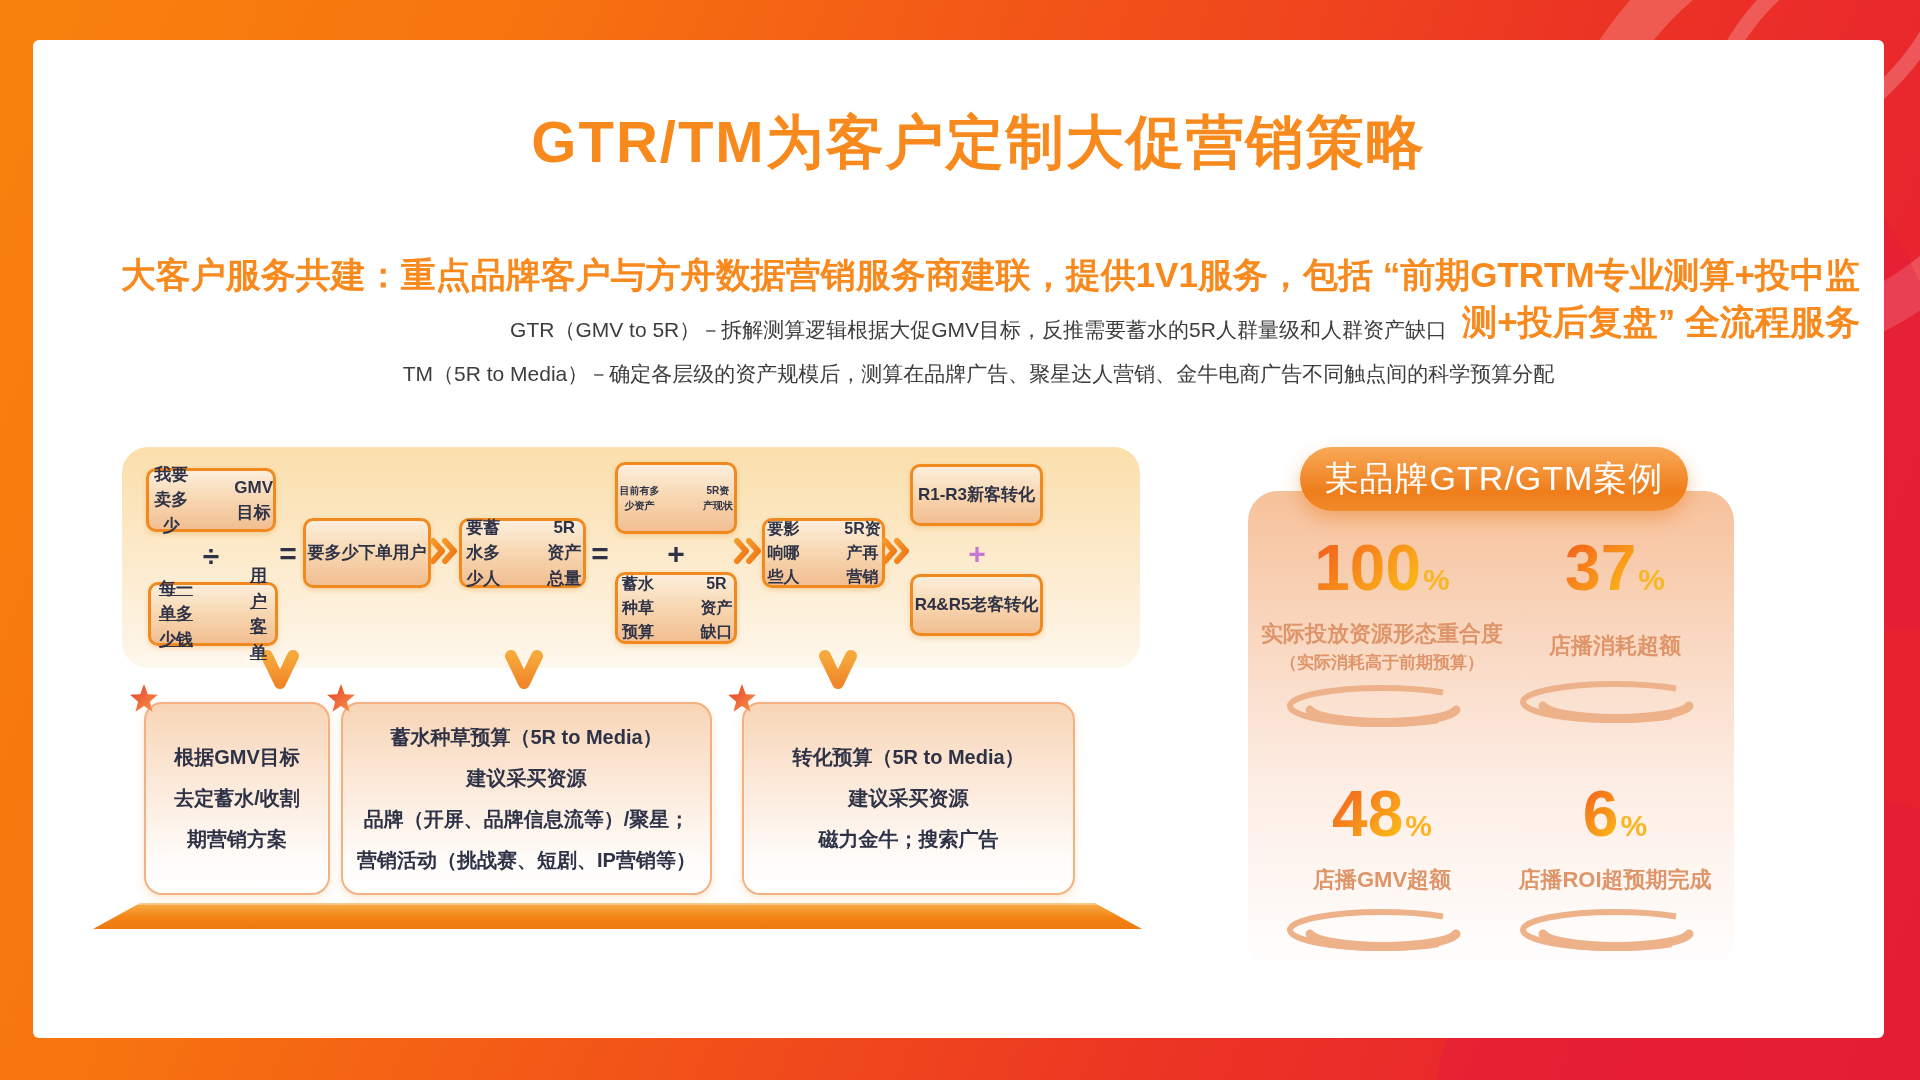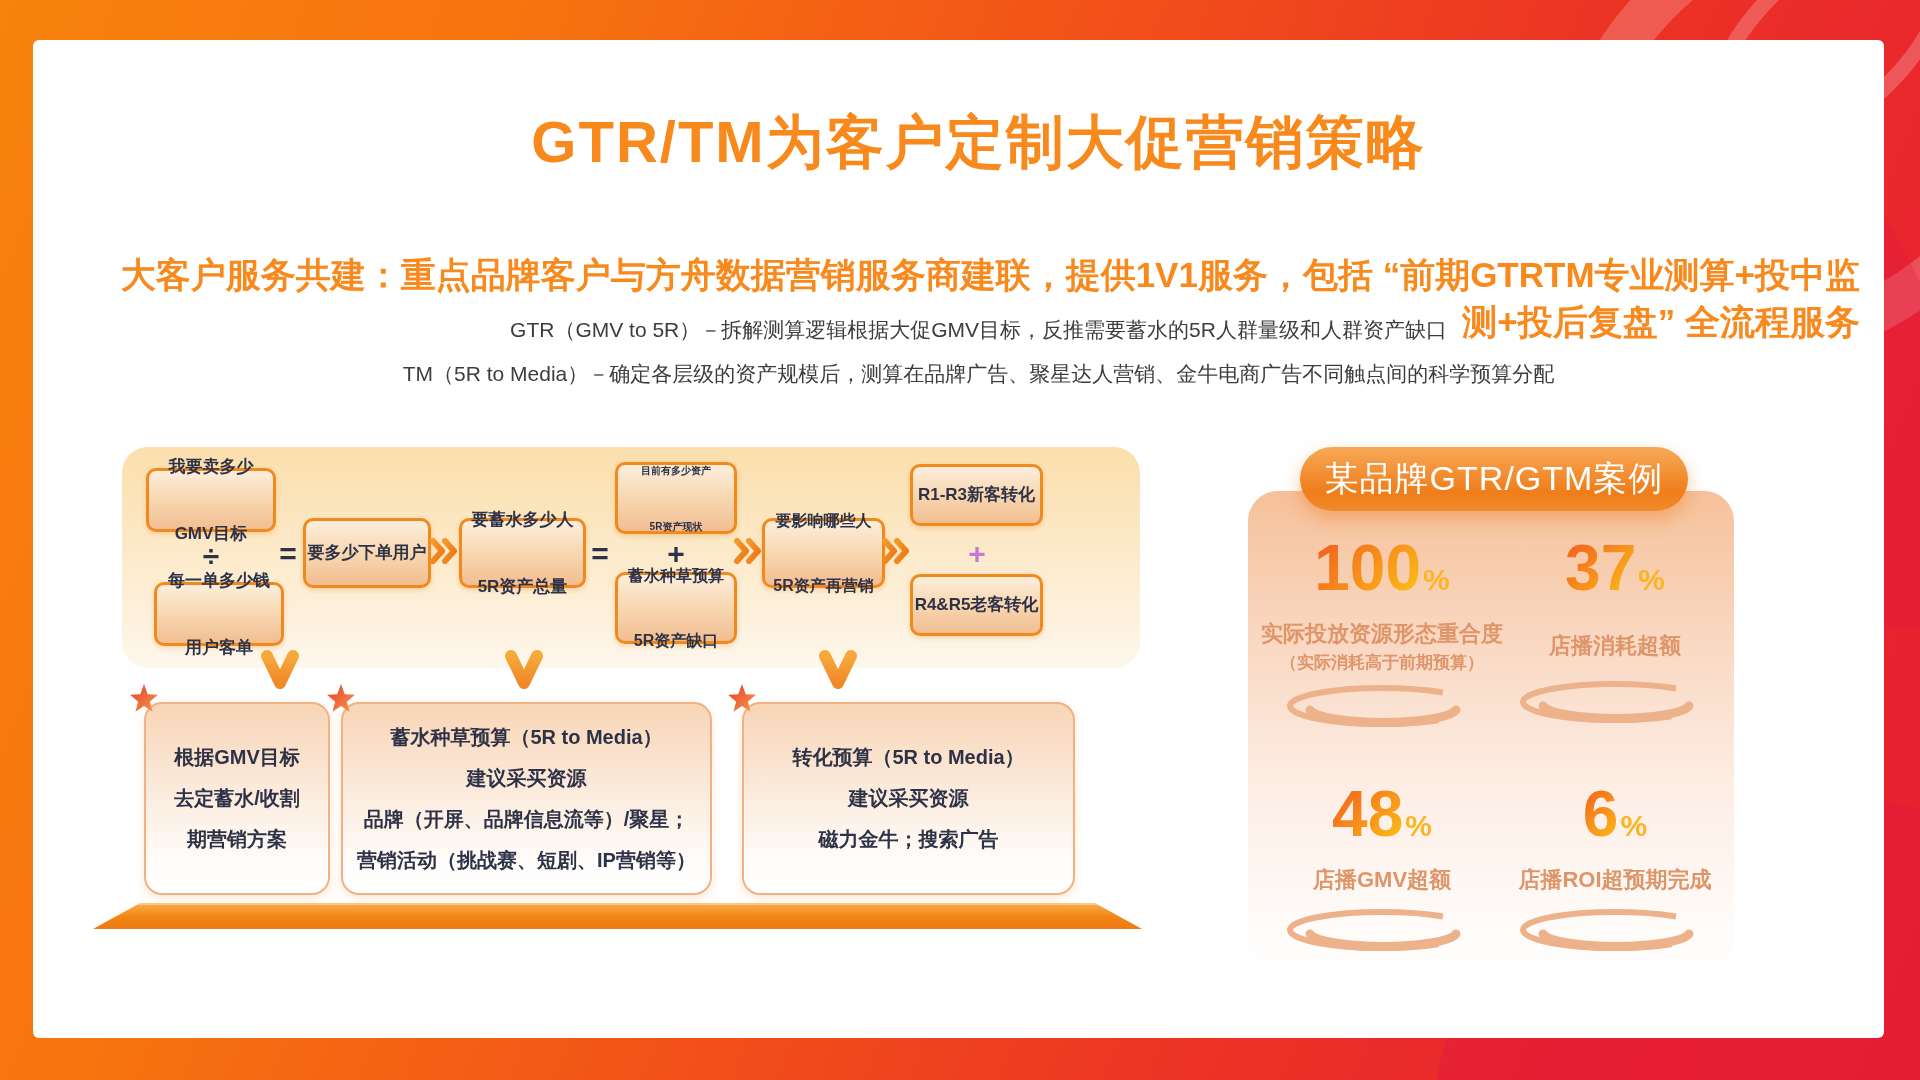--- a/index.html
+++ b/index.html
@@ -26,21 +26,21 @@
   .desc{left:33px;width:1851px;font-size:21px;color:#3D3D3D;text-align:center;z-index:3;}
 
   .flow-panel{
     left:122px;top:447px;width:1018px;height:221px;border-radius:26px;
     background:linear-gradient(180deg,#FBDFAC 0%,#FCE9C8 45%,#FEF7EC 100%);z-index:3;
   }
   .flow-box{
     position:absolute;z-index:4;border:3px solid #F08A1E;border-radius:10px;
     background:linear-gradient(180deg,#FCEEDC 0%,#F8D9B4 45%,#F2BE92 100%);
     color:#2E3247;font-weight:700;font-size:17px;line-height:1.5;
-    display:flex;flex-direction:column;align-items:center;justify-content:center;text-align:center;
+    display:flex;flex-direction:row;align-items:center;justify-content:center;text-align:center;
     box-shadow:0 2px 5px rgba(240,138,30,.30);
     gap:41px;
   }
   .op{position:absolute;z-index:4;color:#2E3247;font-weight:700;font-size:30px;transform:translate(-50%,-50%);line-height:1;}
   .op-purple{color:#C678D6;}
   .chev{position:absolute;z-index:4;transform:translate(-50%,-50%);}
   .varrow{position:absolute;z-index:3;transform:translate(-50%,-50%);}
 
   .strategy-card{
     position:absolute;z-index:4;border-radius:18px;border:2px solid #F3B183;
@@ -113,21 +113,21 @@
   <div class="abs desc" style="top:316px;">GTR（GMV to 5R）－拆解测算逻辑根据大促GMV目标，反推需要蓄水的5R人群量级和人群资产缺口</div>
   <div class="abs desc" style="top:360px;">TM（5R to Media）－确定各层级的资产规模后，测算在品牌广告、聚星达人营销、金牛电商广告不同触点间的科学预算分配</div>
 
   <div class="abs flow-panel"></div>
 
   <div class="flow-box" style="left:146px;top:468px;width:130px;height:64px;">
     <span>我要卖多少</span>
     <span>GMV目标</span>
   </div>
   <div class="op" style="left:211px;top:556px;">÷</div>
-  <div class="flow-box" style="left:154px;top:582px;width:130px;height:64px;">
+  <div class="flow-box" style="left:148px;top:582px;width:130px;height:64px;text-decoration:underline;">
     <span>每一单多少钱</span>
     <span>用户客单</span>
   </div>
   <div class="op" style="left:288px;top:554px;">=</div>
   <div class="flow-box" style="left:303px;top:518px;width:128px;height:70px;">
     <span>要多少下单用户</span>
   </div>
   <div class="chev" style="left:445px;top:553px;">
     <svg width="30" height="28" viewBox="0 0 30 28">
         <path d="M3,4 L12,14 L3,24" fill="none" stroke="url(#chevGrad)" stroke-width="6" stroke-linecap="round" stroke-linejoin="round"></path>

